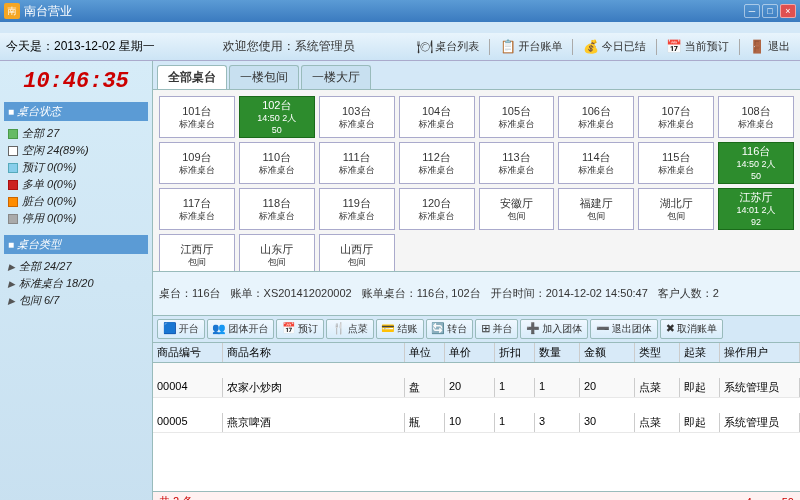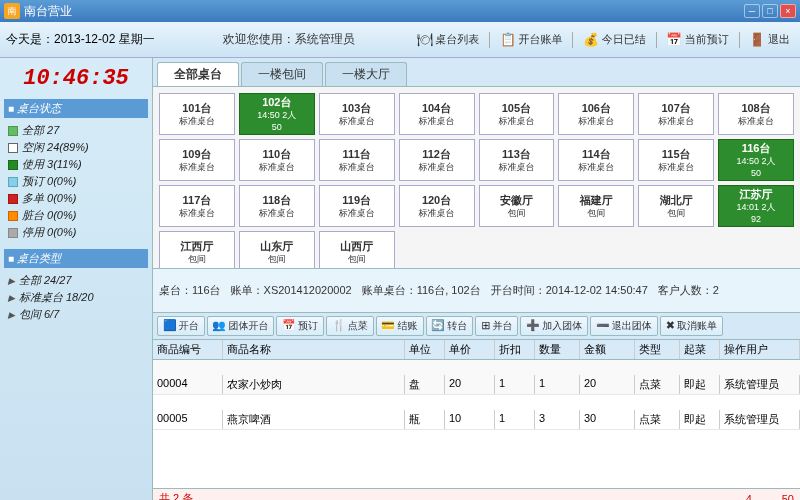--- a/index.html
+++ b/index.html
@@ -7,21 +7,21 @@
 
     
     #titlebar { background: linear-gradient(to bottom, #5b9bd5, #3a7abf); height: 22px; display: flex; align-items: center; padding: 0 4px; color: white; font-size: 12px; }
     #titlebar .title-icon { width: 16px; height: 16px; background: #f5a623; border-radius: 2px; margin-right: 4px; display: flex; align-items: center; justify-content: center; font-size: 9px; color: white; }
     #titlebar .title-text { flex: 1; }
     #titlebar .win-btns { display: flex; gap: 2px; }
     #titlebar .win-btn { width: 16px; height: 14px; border: 1px solid rgba(255,255,255,0.5); border-radius: 2px; display: flex; align-items: center; justify-content: center; font-size: 9px; color: white; cursor: pointer; }
     #titlebar .win-btn.close { background: #e05050; }
 
     
-    #toolbar { background: linear-gradient(to bottom, #e8f4fc, #cce4f5); height: 36px; display: flex; align-items: center; padding: 0 6px; border-bottom: 1px solid #aac; font-size: 12px; }
+    #toolbar { background: linear-gradient(to bottom, #e8f4fc, #cce4f5); height: 28px; display: flex; align-items: center; padding: 0 6px; border-bottom: 1px solid #aac; font-size: 12px; margin-top: 11px; }
     #toolbar .date-info { flex: 0 0 auto; margin-right: 10px; }
     #toolbar .welcome { flex: 1; text-align: center; color: #333; }
     #toolbar .nav-btns { display: flex; gap: 4px; align-items: center; }
     #toolbar .nav-btn { display: flex; align-items: center; gap: 2px; color: #333; cursor: pointer; padding: 2px 4px; font-size: 11px; }
     #toolbar .nav-btn .icon { font-size: 13px; }
     #toolbar .separator { width: 1px; height: 16px; background: #aaa; margin: 0 2px; }
 
     
     #main { display: flex; height: 450px; }
 
@@ -45,29 +45,29 @@
 
     .type-list { }
     .type-item { display: flex; align-items: center; gap: 4px; padding: 1px 4px; font-size: 11px; color: #222; cursor: pointer; }
     .type-item .arrow { color: #555; font-size: 9px; }
 
     
     #content { flex: 1; display: flex; flex-direction: column; }
 
     
     #tabbar { background: #d4e8f7; padding: 4px 4px 0 4px; display: flex; gap: 2px; border-bottom: 1px solid #9bb; }
-    .tab { padding: 3px 16px; border: 1px solid #9bb; border-bottom: none; cursor: pointer; font-size: 12px; background: #c8e0f0; color: #333; border-radius: 3px 3px 0 0; }
+    .tab { padding: 3px 10px; border: 1px solid #9bb; border-bottom: none; cursor: pointer; font-size: 12px; background: #c8e0f0; color: #333; border-radius: 3px 3px 0 0; }
     .tab.active { background: white; color: #333; font-weight: bold; }
 
     
     #table-grid { flex: 1; background: #f5f5f5; padding: 6px; display: grid; grid-template-columns: repeat(8, 1fr); grid-template-rows: repeat(4, auto); gap: 4px; overflow: hidden; max-height: 185px; }
     .desk-cell { border: 1px solid #aac; background: white; padding: 3px 2px; text-align: center; font-size: 10px; cursor: pointer; min-height: 42px; display: flex; flex-direction: column; align-items: center; justify-content: center; }
     .desk-cell.using { background: #2d8c2d; color: white; border-color: #1a6a1a; }
     .desk-cell.empty { background: white; color: #333; }
-    .desk-cell .desk-num { font-size: 11px; font-weight: bold; }
+    .desk-cell .desk-num { font-size: 11px; font-weight: normal; }
     .desk-cell .desk-info { font-size: 9px; line-height: 1.3; }
 
     
     #info-panel { background: #e8f4fc; border-top: 1px solid #9bb; padding: 14px 6px; font-size: 11px; display: flex; gap: 10px; align-items: flex-start; }
     #info-panel span { color: #333; }
 
     
     #action-bar { background: #d4e8f7; border-top: 1px solid #9bb; border-bottom: 1px solid #9bb; padding: 3px 4px; display: flex; gap: 2px; flex-wrap: wrap; }
     .action-btn { background: linear-gradient(to bottom, #f0f8ff, #d8ecfa); border: 1px solid #9bb; padding: 2px 5px; font-size: 10px; cursor: pointer; display: flex; align-items: center; gap: 2px; color: #333; border-radius: 2px; }
     .action-btn .btn-icon { font-size: 11px; }
@@ -151,24 +151,20 @@
     <div class="status-list" id="status-list">
         <div class="status-item">
           <div class="status-dot all"></div>
           <span>全部  27</span>
         </div>
         <div class="status-item">
           <div class="status-dot empty"></div>
           <span>空闲  24(89%)</span>
         </div>
         <div class="status-item">
-          <div class="status-dot using"></div>
-          <span>使用  3(11%)</span>
-        </div>
-        <div class="status-item">
           <div class="status-dot reserved"></div>
           <span>预订  0(0%)</span>
         </div>
         <div class="status-item">
           <div class="status-dot multi"></div>
           <span>多单  0(0%)</span>
         </div>
         <div class="status-item">
           <div class="status-dot overdue"></div>
           <span>脏台  0(0%)</span>

